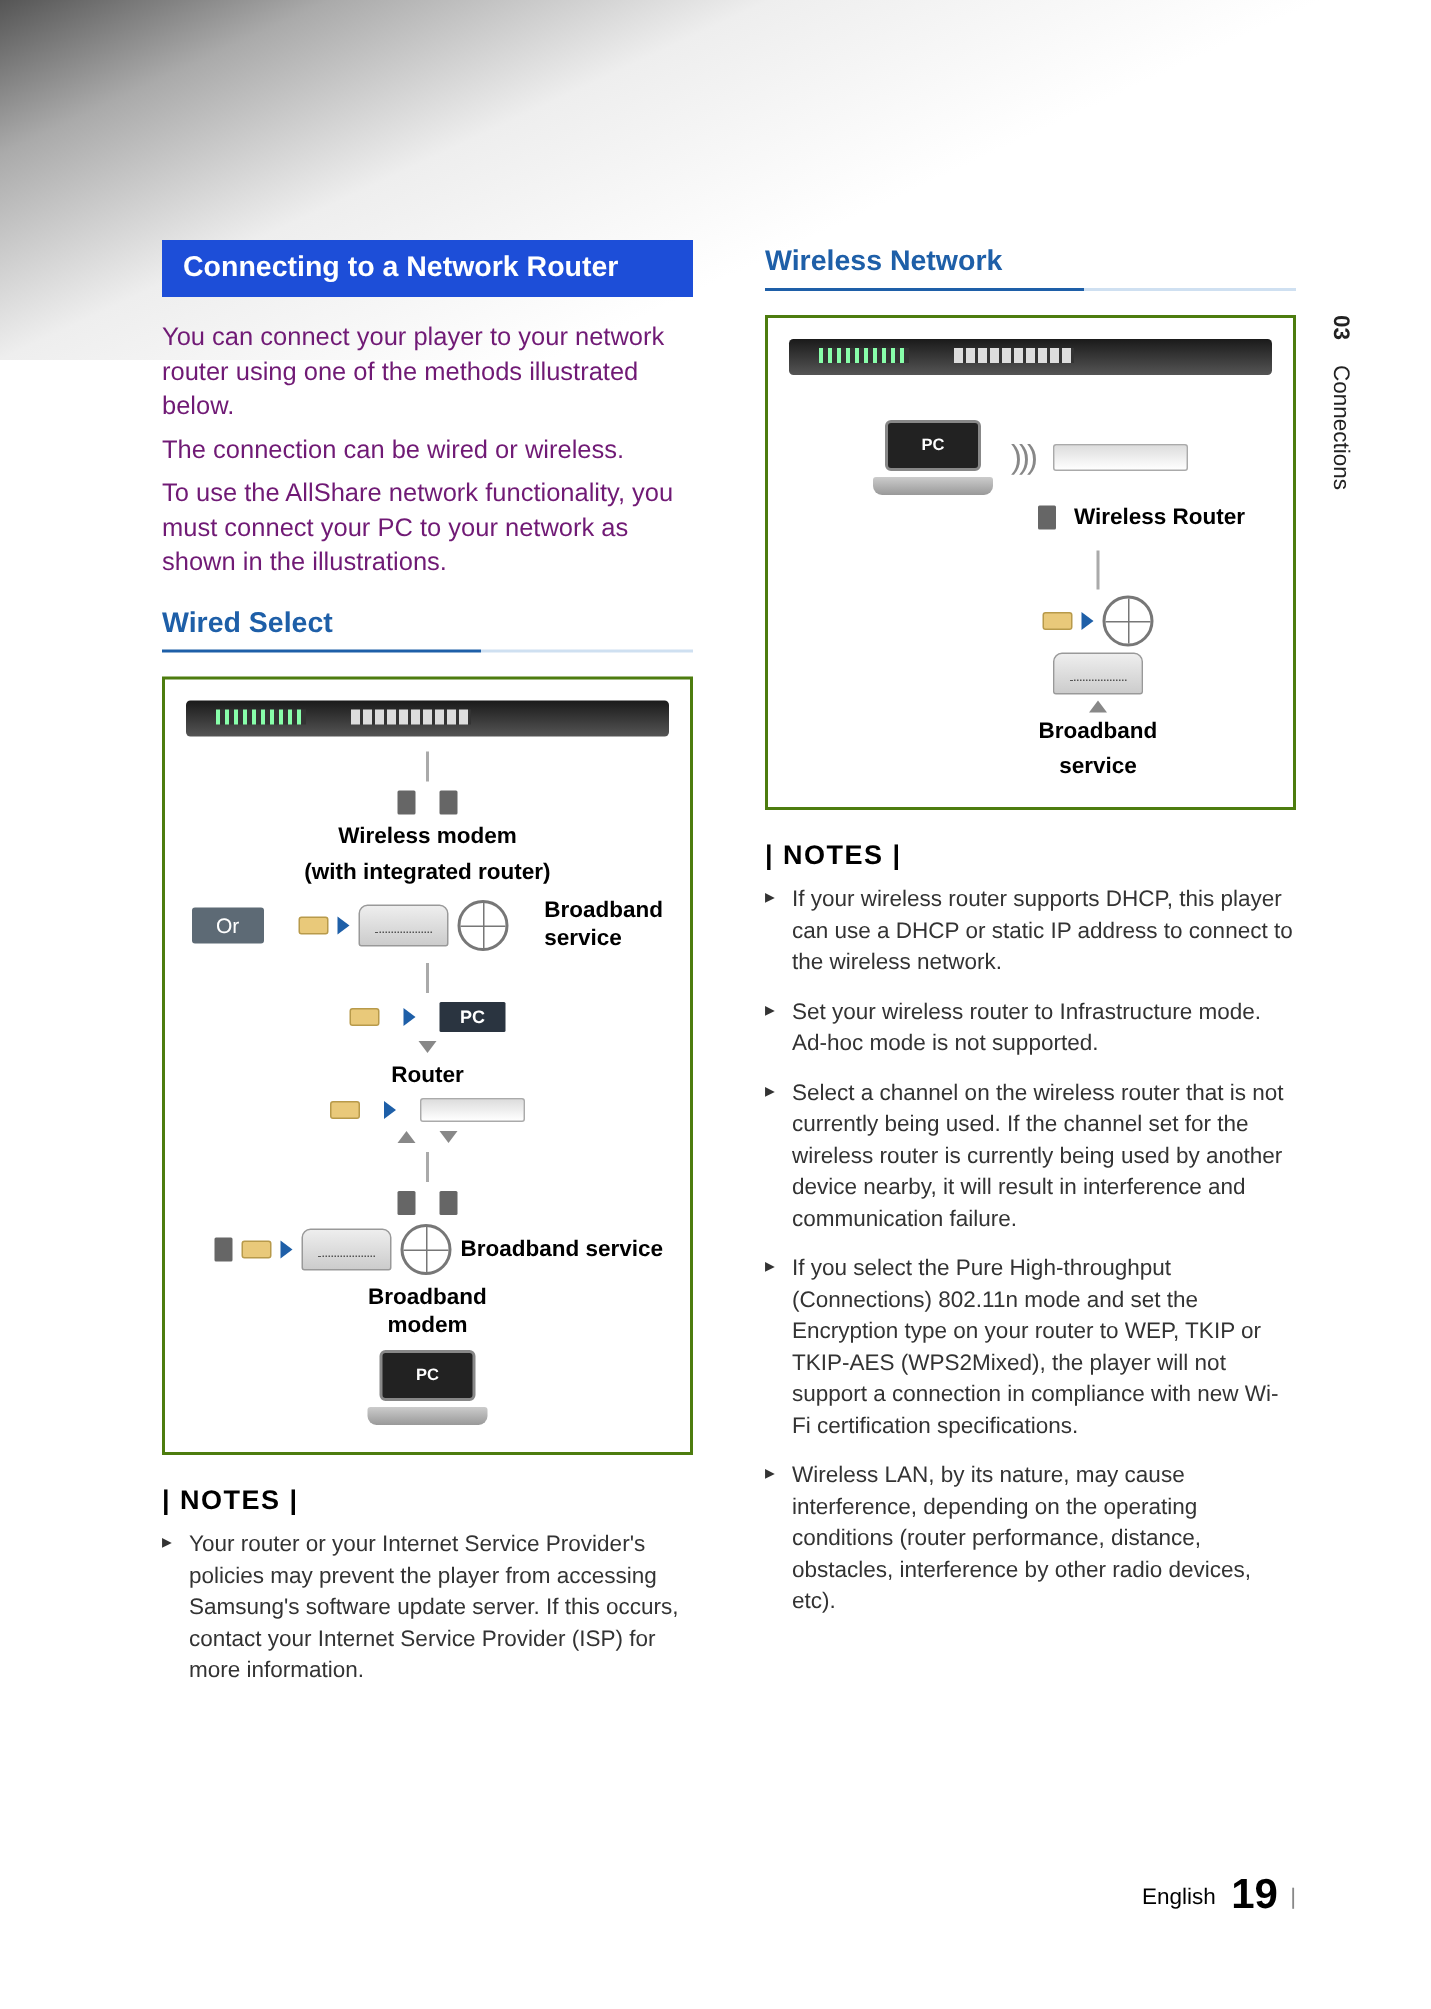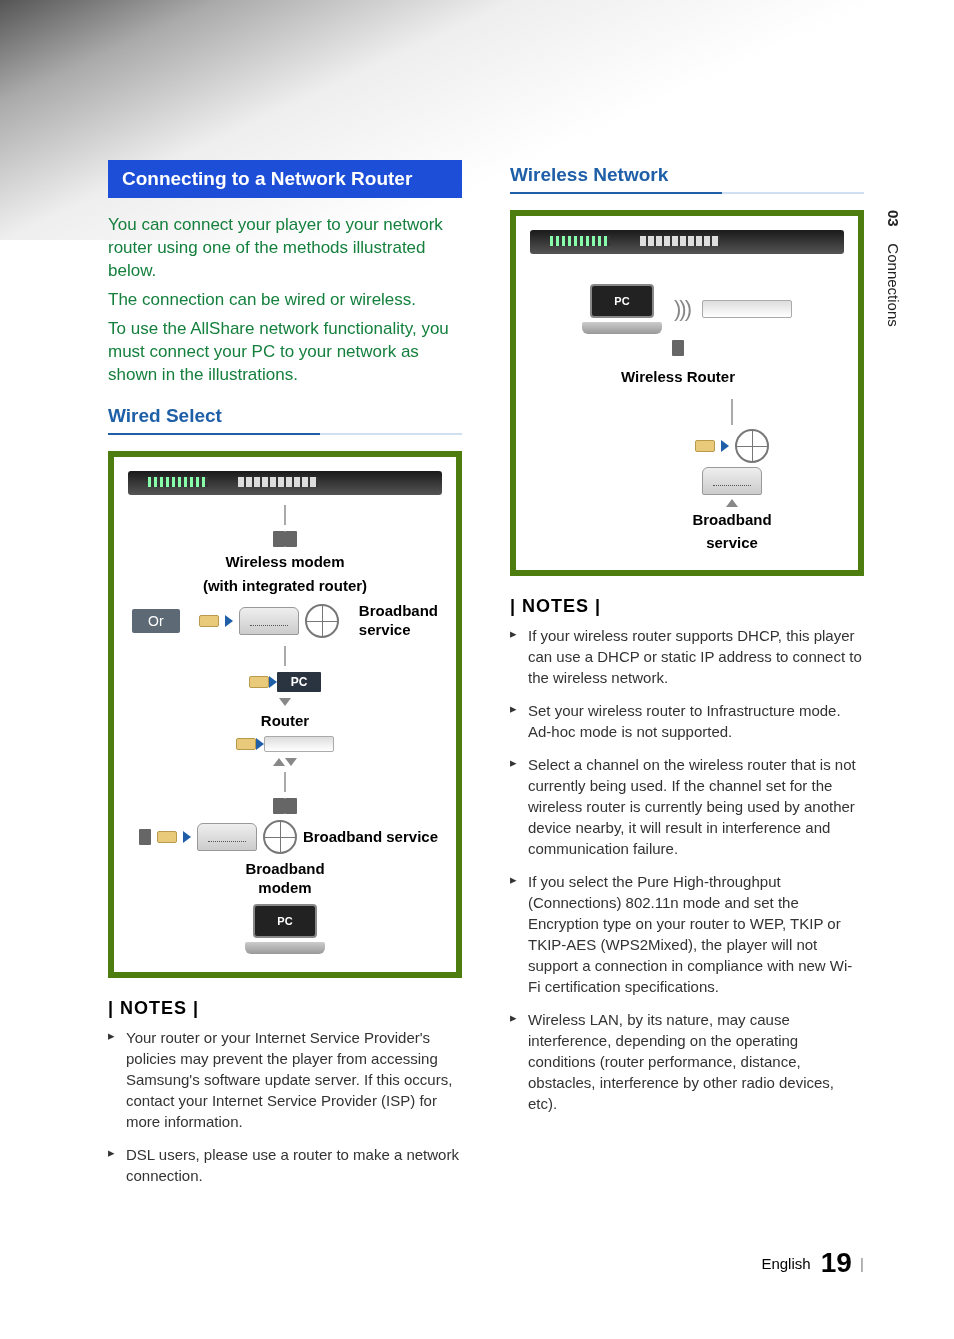--- a/index.html
+++ b/index.html
@@ -28,37 +28,37 @@
     background: #1d4ed8;
     color: #fff;
     font-weight: bold;
     font-size: 19px;
     padding: 8px 14px;
     margin-bottom: 16px;
   }
   .body-text {
     font-size: 17px;
     line-height: 1.35;
-    color: #15803d;
+    color: #701a75;
     margin-bottom: 6px;
   }
   .sub-title {
     color: #1e5fa8;
     font-size: 19px;
     font-weight: 600;
     margin-top: 18px;
     margin-bottom: 6px;
   }
   .title-rule {
     height: 2px;
     background: linear-gradient(to right, #1e5fa8 60%, #cfe0f1 60%);
     margin-bottom: 16px;
   }
   .diagram-box {
-    border: 6px solid #4d7c0f;
+    border: 2px solid #4d7c0f;
     padding: 14px 14px 18px 14px;
     position: relative;
     background: #fff;
   }
   .dev-bar {
     height: 24px;
     background: linear-gradient(#1a1a1a,#555);
     border-radius: 3px;
     margin-bottom: 10px;
     position: relative;
@@ -180,21 +180,21 @@
     position:absolute;
     bottom:60px; left:0; right:90px;
     text-align:right;
     font-size:15px;
   }
   .footer .pn { font-size:28px; font-weight:bold; margin-left:6px; vertical-align:-3px;text-align:center;}
   .footer .bar { font-weight:300; color:#888; margin-left:4px;}
   .wired-grid {
     display:flex; flex-direction:column; align-items:center; gap:6px;
   }
-  .row { display:flex; align-items:center; justify-content:center; gap:0; width:100%; }
+  .row { display:flex; align-items:center; justify-content:center; gap:16px; width:100%; }
   .vline { width:2px; height:20px; background:#aaa; }
   .down-tri { width:0;height:0;border-left:6px solid transparent;border-right:6px solid transparent;border-top:8px solid #888;}
   .up-tri { width:0;height:0;border-left:6px solid transparent;border-right:6px solid transparent;border-bottom:8px solid #888;}
   .port { display:inline-block; width:12px; height:16px; background:#666; border-radius:1px; }
   .wl-diagram .dev-bar { margin-bottom:30px; }
   .wl-row { display:flex; align-items:center; justify-content:center; gap:12px; }
   .wl-col { display:flex; flex-direction:column; align-items:center; gap:4px; }
   .globe { width:34px; height:34px; border:2px solid #777; border-radius:50%; position:relative; }
   .globe::before { content:""; position:absolute; left:0; right:0; top:50%; border-top:1px solid #777; }
   .globe::after { content:""; position:absolute; top:0; bottom:0; left:50%; border-left:1px solid #777; }
@@ -291,40 +291,39 @@
         <div class="laptop">
           <div class="screen">PC</div>
           <div class="base"></div>
         </div>
       </div>
     </div>
 
     <div class="notes-hdr">| NOTES |</div>
     <ul class="note-list">
       <li>Your router or your Internet Service Provider's policies may prevent the player from accessing Samsung's software update server. If this occurs, contact your Internet Service Provider (ISP) for more information.</li>
-      <li>DSL users, please use a router to make a network connection.</li>
     </ul>
   </div>
 
   <div class="col">
     <div class="sub-title" style="margin-top:4px;">Wireless Network</div>
     <div class="title-rule"></div>
 
     <div class="diagram-box wl-diagram">
       <div class="dev-bar"></div>
 
       <div class="wl-row">
         <div class="laptop">
           <div class="screen">PC</div>
           <div class="base"></div>
         </div>
         <span class="wifi-arc">)))</span>
         <span class="mini-router" style="width:90px;height:18px;"></span>
       </div>
-      <div class="wl-row" style="justify-content:flex-end; padding-right:18px; margin-top:6px;flex-direction:column;">
+      <div class="wl-row" style="justify-content:flex-end; padding-right:18px; margin-top:6px;">
         <span class="port"></span>
         <div class="dlabel" style="text-align:left;">Wireless Router</div>
       </div>
 
       <div class="wl-col" style="margin:12px 0 0 0; align-items:center; padding-left:90px;">
         <div class="vline" style="height:26px;"></div>
         <div class="row" style="gap:6px;">
           <span class="cable"></span>
             <span class="arrow-r"></span>
           <span class="globe"></span>

